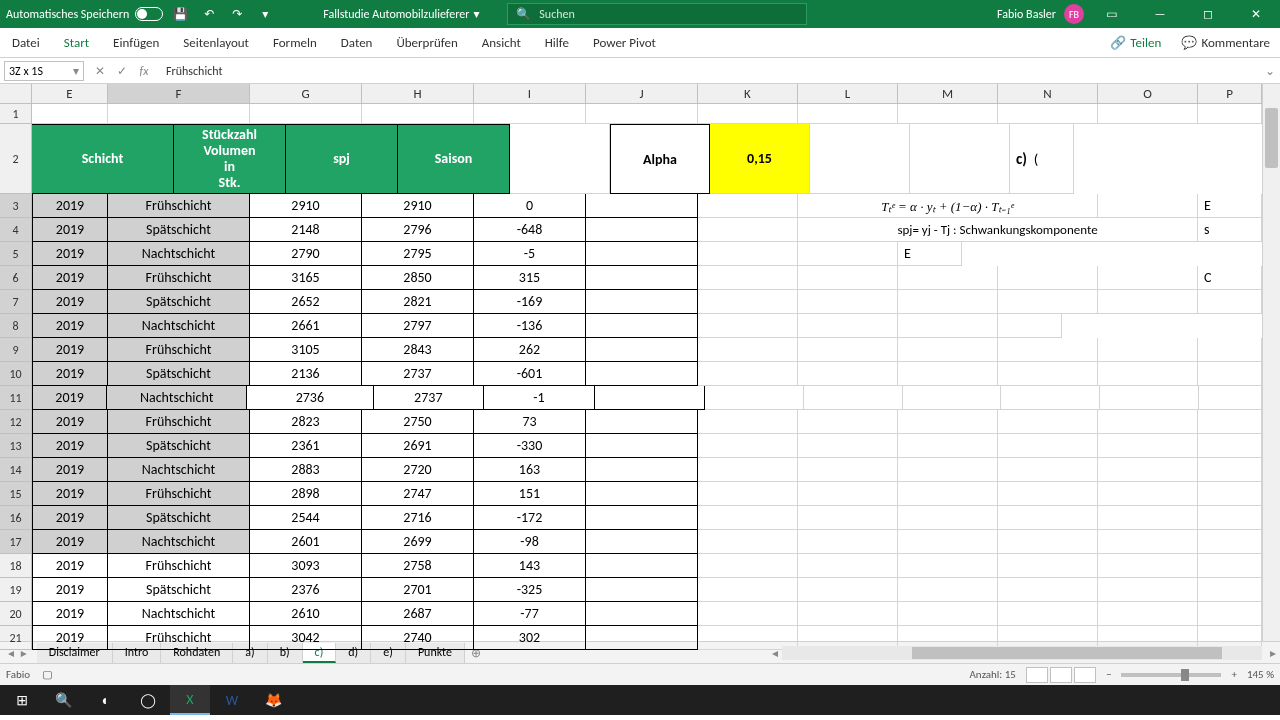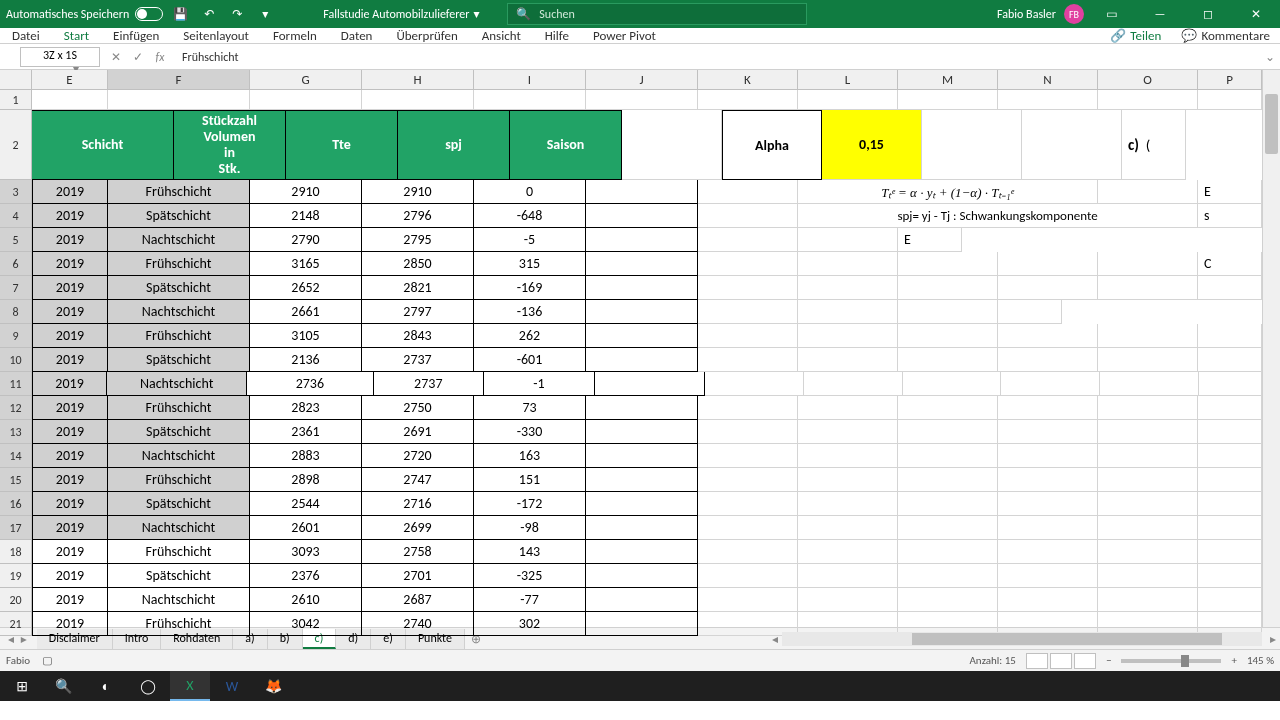--- a/index.html
+++ b/index.html
@@ -12,30 +12,30 @@
 .toggle { width: 28px; height: 14px; border: 1px solid #fff; border-radius: 8px; position: relative; }
 .toggle::after { content: ""; width: 10px; height: 10px; background: #fff; border-radius: 50%; position: absolute; left: 1px; top: 1px; }
 .qat-btn { width: 20px; height: 20px; display: flex; align-items: center; justify-content: center; cursor: pointer; }
 .docname { margin-left: 40px; display: flex; align-items: center; gap: 4px; }
 .searchbox { margin-left: 20px; height: 22px; width: 300px; background: #0e6e3a; border: 1px solid #2a9a5f; display: flex; align-items: center; padding: 0 8px; gap: 8px; color: #cfe8d7; }
 .titlebar .right { margin-left: auto; display: flex; align-items: center; gap: 8px; padding-right: 4px; }
 .user-badge { width: 20px; height: 20px; background: #e040a0; border-radius: 50%; display: flex; align-items: center; justify-content: center; font-size: 10px; }
 .win-btn { width: 40px; height: 28px; display: flex; align-items: center; justify-content: center; cursor: pointer; }
 
 
-.ribbon { height: 16px; background: #fff; border-bottom: 1px solid #d0d0d0; display: flex; align-items: flex-start; font-size: 13px; }
+.ribbon { height: 30px; background: #fff; border-bottom: 1px solid #d0d0d0; display: flex; align-items: center; font-size: 13px; }
 .ribbon .tab { padding: 0 12px; display: flex; align-items: center; cursor: pointer; color: #333; }
 .ribbon .tab.active { color: #107c41; }
 .ribbon .spacer { flex: 1; }
 .ribbon .share { padding: 0 10px; display: flex; align-items: center; gap: 4px; color: #107c41; cursor: pointer; }
 .ribbon .comments { padding: 0 10px; display: flex; align-items: center; gap: 4px; color: #333; cursor: pointer; }
 
 
 .fbar { height: 26px; border-bottom: 1px solid #d0d0d0; display: flex; align-items: center; font-size: 12px; }
-.namebox { width: 80px; height: 20px; border: 1px solid #c0c0c0; margin-left: 20px; padding: 0 20px; display: flex; align-items: center; background: #fff; flex-direction: column; }
+.namebox { width: 80px; height: 20px; border: 1px solid #c0c0c0; margin-left: 4px; padding: 0 4px; display: flex; align-items: center; background: #fff; }
 .fbar-btns { display: flex; align-items: center; margin: 0 6px; gap: 2px; }
 .fbar-btn { width: 20px; height: 20px; display: flex; align-items: center; justify-content: center; color: #888; cursor: pointer; }
 .fbar-input { flex: 1; padding: 0 6px; color: #333; }
 .fbar-expand { width: 20px; text-align: center; color: #888; cursor: pointer; }
 
 
 .gridwrap { position: relative; height: 557px; background: #fff; }
 .selectall { position: absolute; left: 0; top: 0; width: 32px; height: 20px; background: #f0f0f0; border-right: 1px solid #c0c0c0; border-bottom: 1px solid #c0c0c0; }
 .colheaders { position: absolute; left: 32px; top: 0; right: 18px; height: 20px; display: flex; background: #f0f0f0; }
 .colh { border-right: 1px solid #c0c0c0; border-bottom: 1px solid #c0c0c0; display: flex; align-items: center; justify-content: center; font-size: 13px; color: #333; background: #f0f0f0; }
@@ -197,21 +197,20 @@
         <div class="cell " style="width: 100px; height: 100%;"></div>
         <div class="cell " style="width: 100px; height: 100%;"></div>
         <div class="cell " style="width: 100px; height: 100%;"></div>
         <div class="cell " style="width: 100px; height: 100%;"></div>
         <div class="cell " style="width: 100px; height: 100%;"></div>
         <div class="cell " style="width: 64px; height: 100%;"></div>
       </div>
       <div class="row" style="height: 70px;">
         <div class="cell hdr tblborder tbltop" style="width: 142px; height: 100%;">Schicht</div>
         <div class="cell hdr tblborder tbltop" style="width: 112px; height: 100%;">Stückzahl<br>Volumen<br>in<br>Stk.</div>
-        <div class="cell hdr tblborder tbltop" style="width: 112px; height: 100%;">Tte</div>
         <div class="cell hdr tblborder tbltop" style="width: 112px; height: 100%;">spj</div>
         <div class="cell hdr tblborder tbltop" style="width: 112px; height: 100%;">Saison</div>
         <div class="cell " style="width: 100px; height: 100%;"></div>
         <div class="cell alpha-lbl" style="width: 100px; height: 100%;">Alpha</div>
         <div class="cell yellow" style="width: 100px; height: 100%;">0,15</div>
         <div class="cell " style="width: 100px; height: 100%;"></div>
         <div class="cell " style="width: 100px; height: 100%;"></div>
         <div class="cell " style="width: 64px; height: 100%; font-size: 15px;"><b>c)</b>&nbsp;&nbsp;(</div>
       </div>
       <div class="row" style="height: 24px;">

